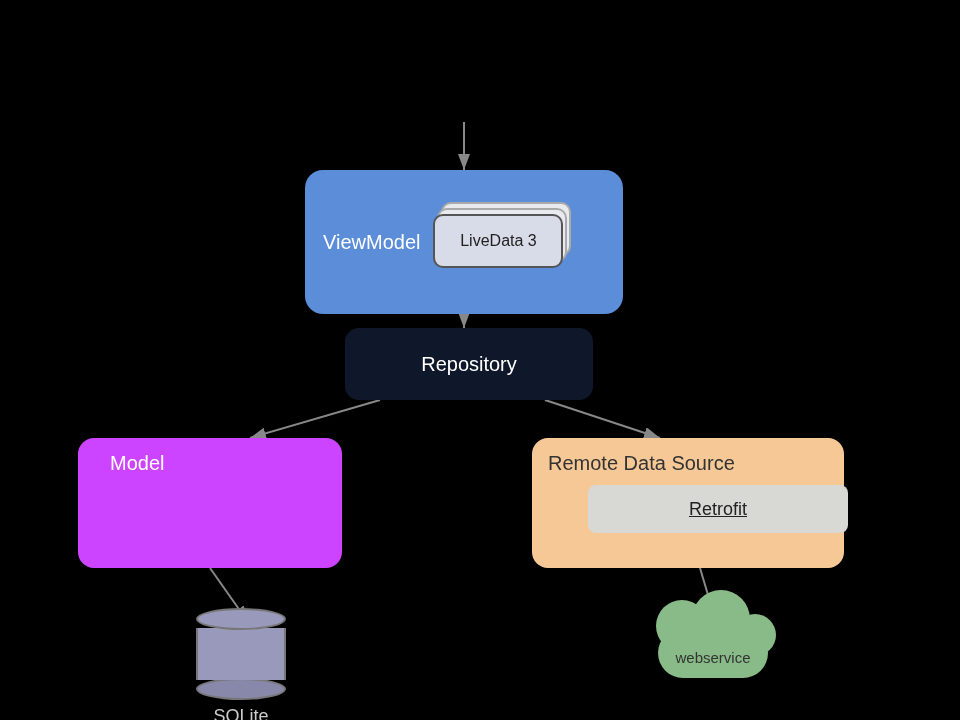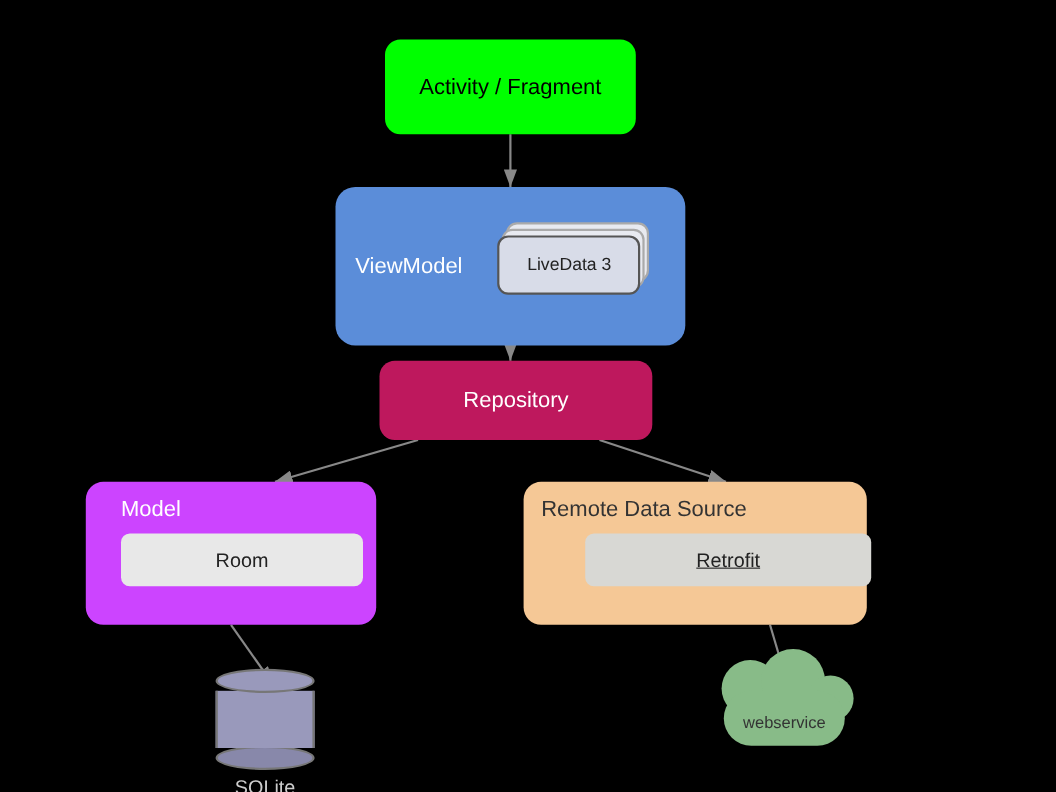--- a/index.html
+++ b/index.html
@@ -58,21 +58,21 @@
     .viewmodel-label {
       font-size: 20px;
       color: #fff;
       font-weight: 400;
       flex-shrink: 0;
     }
 
     
     .livedata-stack {
       position: relative;
-      margin-left: 32px;
+      margin-left: 13px;
       width: 140px;
       height: 80px;
       flex-shrink: 0;
       padding-left: 24px;
     }
 
     .livedata-card {
       position: absolute;
       background: #e8eaf0;
       border: 2px solid #aaa;
@@ -106,21 +106,21 @@
       border: 2px solid #555;
     }
 
     
     .repository {
       position: absolute;
       top: 328px;
       left: 345px;
       width: 248px;
       height: 72px;
-      background: #be185d;
+      background: #0f172a;
       border-radius: 14px;
       display: flex;
       align-items: center;
       justify-content: center;
     }
 
     .repository span {
       font-size: 20px;
       color: #fff;
       font-weight: 400;
@@ -157,21 +157,21 @@
       align-items: center;
       justify-content: center;
       font-size: 18px;
       color: #222;
     }
 
     
     .remote-box {
       position: absolute;
       top: 438px;
-      left: 476px;
+      left: 532px;
       width: 312px;
       height: 130px;
       background: #f5c896;
       border-radius: 16px;
       display: flex;
       flex-direction: column;
       align-items: flex-start;
       padding: 14px 16px;
     }
 
@@ -344,44 +344,38 @@
 
     <line x1="700" y1="568" x2="716" y2="622" stroke="#888" stroke-width="2" marker-end="url(#arrowhead)"></line>
 
     <defs>
       <marker id="arrowhead" markerWidth="8" markerHeight="6" refX="8" refY="3" orient="auto">
         <polygon points="0 0, 8 3, 0 6" fill="#888"></polygon>
       </marker>
     </defs>
   </svg>
 
-  <div class="activity-fragment">
-    <span>Activity / Fragment</span>
-  </div>
 
   <div class="viewmodel">
     <span class="viewmodel-label">ViewModel</span>
     <div class="livedata-stack">
       <div class="livedata-card"></div>
       <div class="livedata-card"></div>
       <div class="livedata-card">
         <span>LiveData 3</span>
       </div>
     </div>
   </div>
 
   <div class="repository">
     <span>Repository</span>
   </div>
 
   <div class="model-box">
     <span class="model-label">Model</span>
-    <div class="room-card">
-      <span>Room</span>
-    </div>
   </div>
 
   <div class="remote-box">
     <span class="remote-label">Remote Data Source</span>
     <div class="retrofit-card">
       <span>Retrofit</span>
     </div>
   </div>
 
   <div class="sqlite-container">

